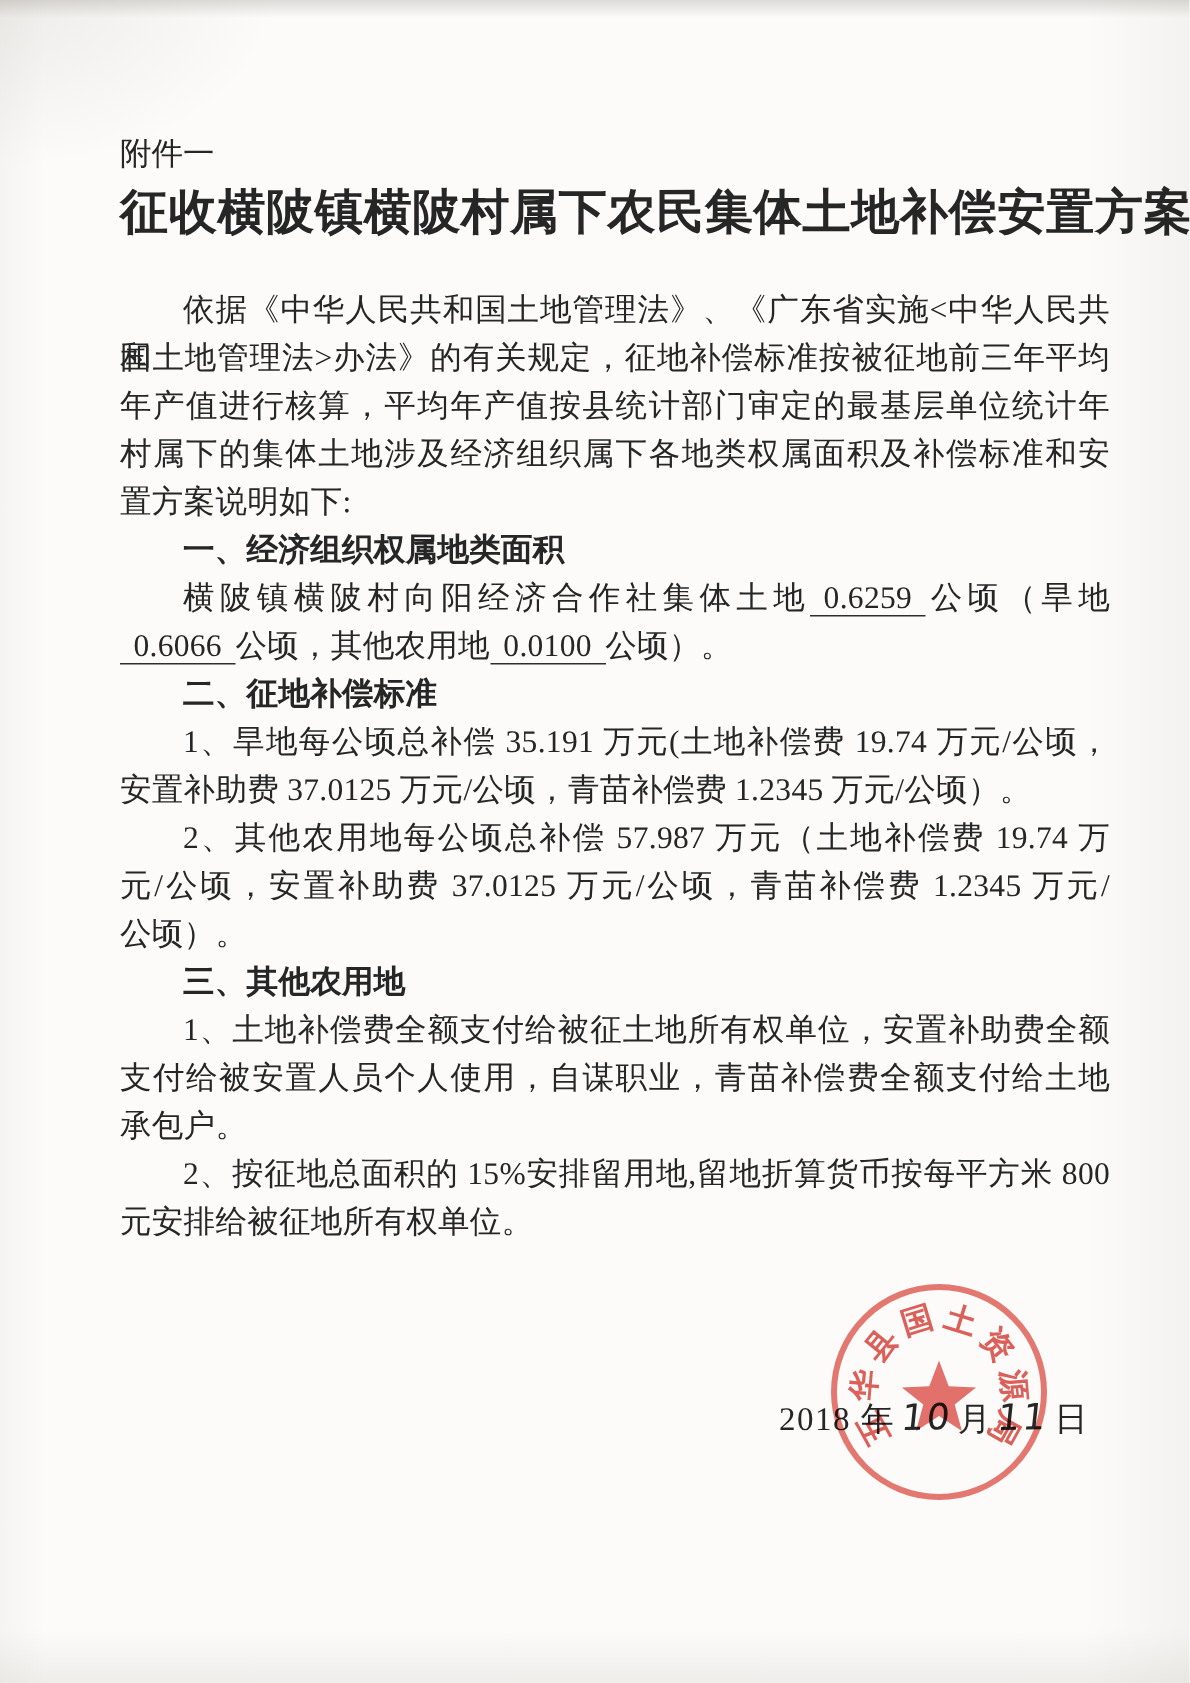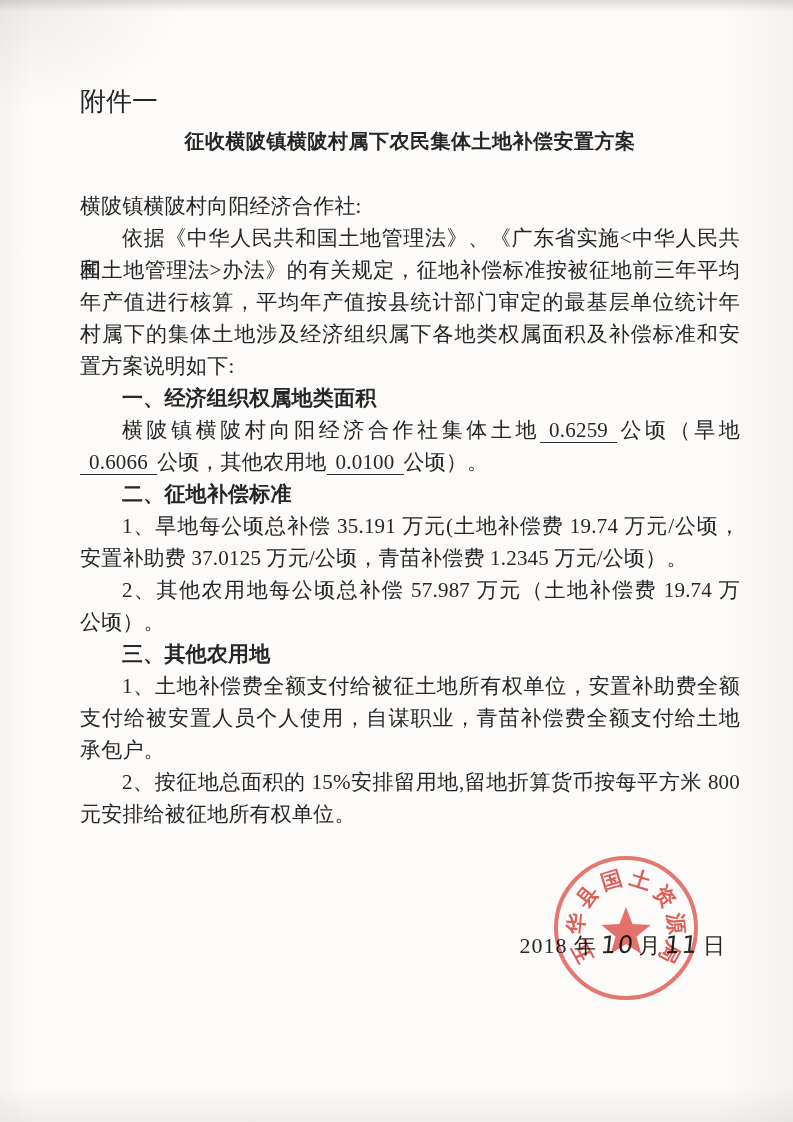--- a/index.html
+++ b/index.html
@@ -9,22 +9,22 @@
     font-family:"Liberation Serif","DejaVu Serif",serif;
     background:
       linear-gradient(180deg, rgba(150,145,138,0.30), rgba(255,255,255,0) 12px),
       radial-gradient(260px 160px at 0% 0%, rgba(150,145,138,0.14), rgba(255,255,255,0) 70%),
       linear-gradient(270deg, rgba(170,165,158,0.10), rgba(255,255,255,0) 70px),
       linear-gradient(90deg, rgba(170,165,158,0.08), rgba(255,255,255,0) 30px),
       linear-gradient(0deg, rgba(160,155,148,0.14), rgba(255,255,255,0) 36px),
       #fcfbf9;
   }
   .content{position:absolute;left:80px;top:0;width:660px;}
-  .attn{margin-top:86px;height:32px;line-height:32px;font-size:26px;}
-  .doc-title{margin-top:6px;height:34px;line-height:34px;font-size:20px;font-weight:700;
+  .attn{margin-top:86px;height:32px;line-height:32px;font-size:21px;}
+  .doc-title{margin-top:6px;height:34px;line-height:34px;font-size:32px;font-weight:700;
     text-align:center;letter-spacing:0.5px;white-space:nowrap;}
   #doc-body{margin-top:32px;}
   .line{height:32px;line-height:32px;font-size:21px;letter-spacing:0.2px;}
   .line.j{text-align:justify;text-align-last:justify;}
   .line.ind{text-indent:2em;}
   .line.head{font-weight:700;}
   .u{border-bottom:1.6px solid #2e2e2e;padding:0 9px;}
   
   .sig{margin-top:100px;text-align:right;padding-right:0;}
   .sig-agency{height:30px;line-height:30px;font-size:23px;letter-spacing:2.5px;}
@@ -48,33 +48,33 @@
   .r7{transform:translate(-50%,-50%) rotate(119deg)  translateY(-50px);}
   .seal-star{position:absolute;left:50%;top:54%;transform:translate(-50%,-50%);}
 </style>
 </head>
 <body>
 
 <div class="content">
   <div class="attn">附件一</div>
   <div class="doc-title">征收横陂镇横陂村属下农民集体土地补偿安置方案</div>
   <div id="doc-body">
-      <div class="line plain"><span>横陂镇横陂村向阳经济合作社:</span></div>
       <div class="line ind j"><span>依据《中华人民共和国土地管理法》、《广东省实施&lt;中华人民共和</span></div>
       <div class="line j"><span>国土地管理法&gt;办法》的有关规定，征地补偿标准按被征地前三年平均</span></div>
       <div class="line j"><span>年产值进行核算，平均年产值按县统计部门审定的最基层单位统计年</span></div>
       <div class="line j"><span>村属下的集体土地涉及经济组织属下各地类权属面积及补偿标准和安</span></div>
       <div class="line plain"><span>置方案说明如下:</span></div>
       <div class="line head ind"><span>一、经济组织权属地类面积</span></div>
       <div class="line ind j"><span>横陂镇横陂村向阳经济合作社集体土地</span><span class="u">0.6259</span><span>公顷（旱地</span></div>
       <div class="line plain"><span class="u">0.6066</span><span>公顷，其他农用地</span><span class="u">0.0100</span><span>公顷）。</span></div>
       <div class="line head ind"><span>二、征地补偿标准</span></div>
       <div class="line ind j"><span>1、旱地每公顷总补偿 35.191 万元(土地补偿费 19.74 万元/公顷，</span></div>
       <div class="line plain"><span>安置补助费 37.0125 万元/公顷，青苗补偿费 1.2345 万元/公顷）。</span></div>
       <div class="line ind j"><span>2、其他农用地每公顷总补偿 57.987 万元（土地补偿费 19.74 万</span></div>
+      <div class="line j"><span>元/公顷，安置补助费 37.0125 万元/公顷，青苗补偿费 1.2345 万元/</span></div>
       <div class="line plain"><span>公顷）。</span></div>
       <div class="line head ind"><span>三、其他农用地</span></div>
       <div class="line ind j"><span>1、土地补偿费全额支付给被征土地所有权单位，安置补助费全额</span></div>
       <div class="line j"><span>支付给被安置人员个人使用，自谋职业，青苗补偿费全额支付给土地</span></div>
       <div class="line plain"><span>承包户。</span></div>
       <div class="line ind j"><span>2、按征地总面积的 15%安排留用地,留地折算货币按每平方米 800</span></div>
       <div class="line plain"><span>元安排给被征地所有权单位。</span></div>
     </div>
 
   <div class="sig">

